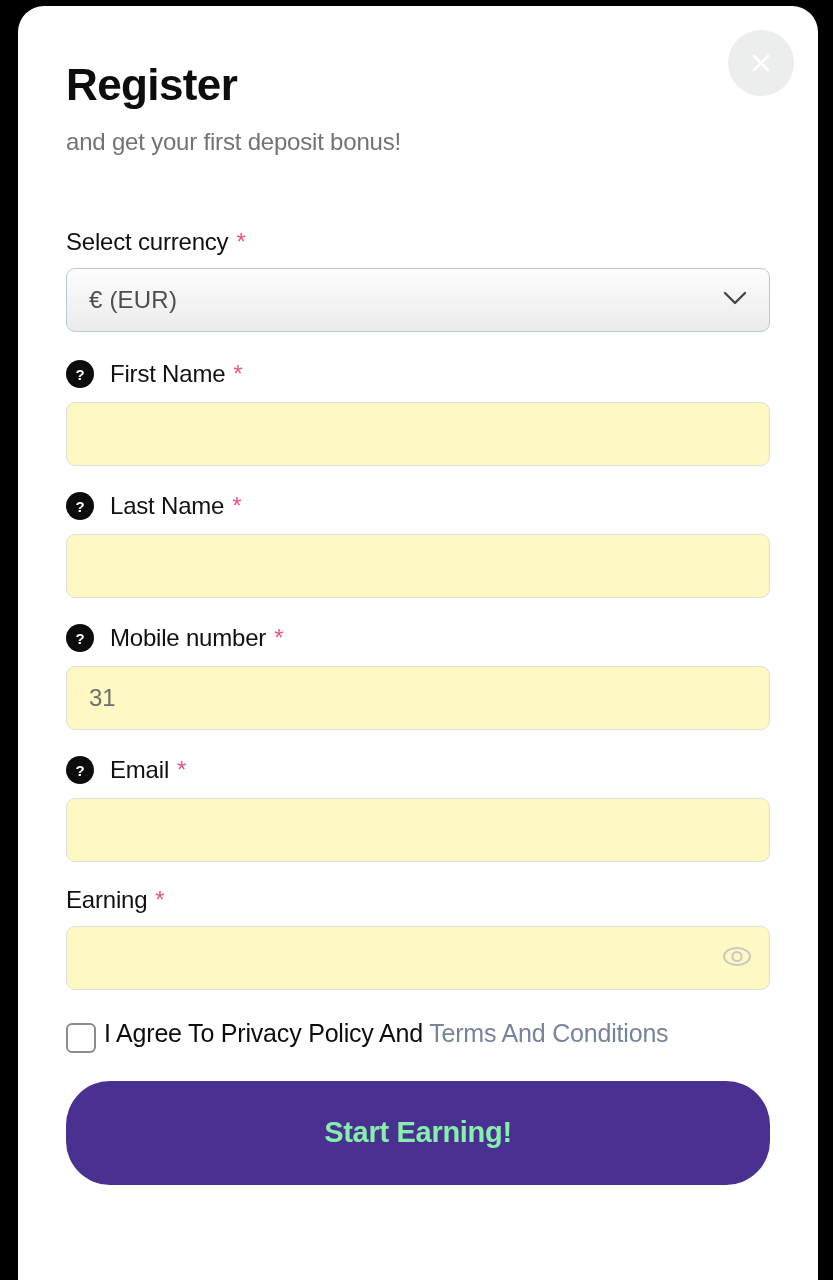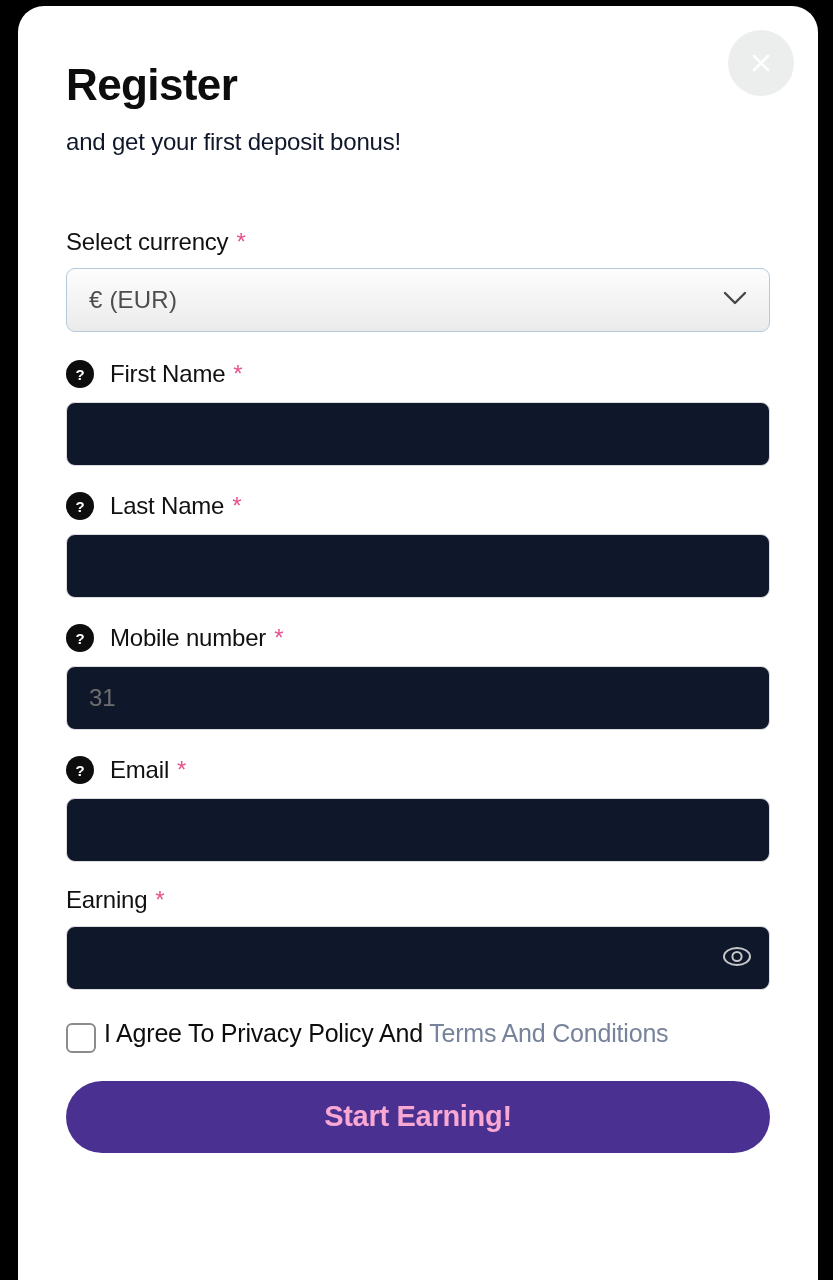--- a/index.html
+++ b/index.html
@@ -51,21 +51,21 @@
   .title {
     font-size: 44px;
     font-weight: 700;
     color: #0d0d0d;
     letter-spacing: -0.6px;
     padding-top: 56px;
     line-height: 1.05;
   }
   .subtitle {
     font-size: 24px;
-    color: #0f172a;
+    color: #737373;
     margin-top: 20px;
     letter-spacing: -0.2px;
   }
 
   
   .field { margin-top: 0; }
   .field-gap-first { margin-top: 74px; }
 
   .label {
     display: flex;
@@ -95,21 +95,21 @@
     margin-right: 8px;
     cursor: pointer;
     line-height: 1;
   }
 
   .input {
     width: 100%;
     height: 64px;
     border: 1px solid #dededf;
     border-radius: 9px;
-    background: #0f172a;
+    background: #fef9c3;
     font-size: 24px;
     font-family: "Liberation Sans", sans-serif;
     color: #6e6e6e;
     padding: 0 22px;
     outline: none;
   }
   .input::placeholder { color: #6e6e6e; }
 
   .select-wrap { position: relative; }
   .select-box {
@@ -173,26 +173,26 @@
   .terms-link {
     color: #76839b;
     text-decoration: none;
     cursor: pointer;
   }
 
   
   .submit-btn {
     display: block;
     width: 100%;
-    height: 72px;
+    height: 104px;
     margin-top: 28px;
     background: #4a3191;
     border: none;
     border-radius: 44px;
-    color: #f9a8d4;
+    color: #86efac;
     font-size: 29px;
     font-weight: 700;
     font-family: "Liberation Sans", sans-serif;
     letter-spacing: -0.3px;
     cursor: pointer;
   }
 </style>
 </head>
 <body>
 

